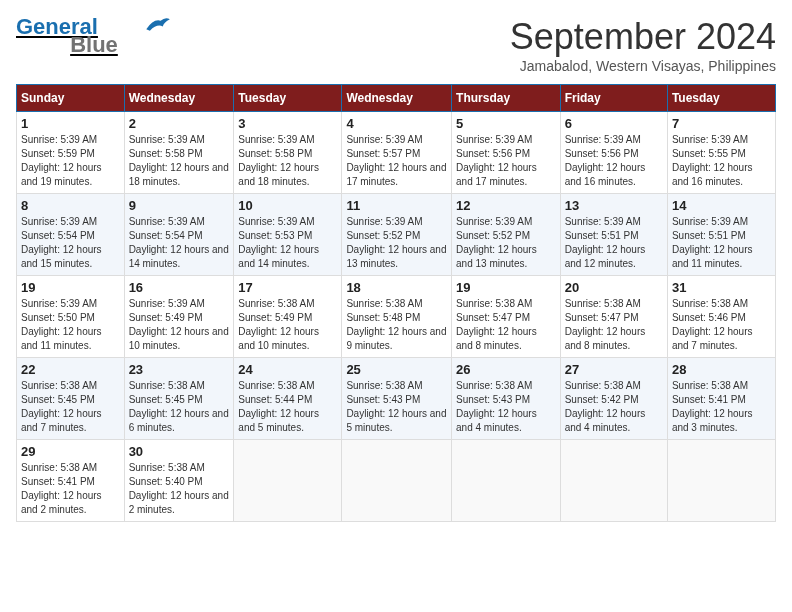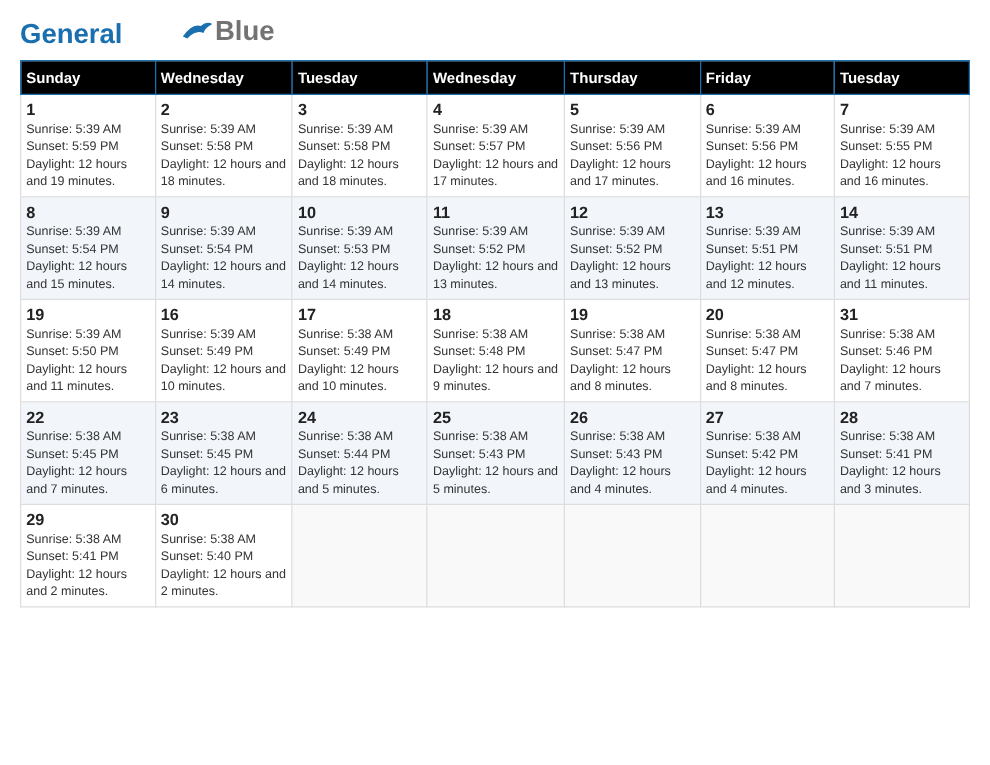--- a/index.html
+++ b/index.html
@@ -11,22 +11,23 @@
       padding: 16px;
     }
     .header {
       display: flex;
       justify-content: space-between;
       align-items: flex-start;
       margin-bottom: 10px;
     }
     .logo {
       display: flex;
-      flex-direction: row;
-      align-items: flex-end;
+      flex-direction: column;
+      align-items: center;
+      text-decoration: underline;
     }
     .logo-text {
       font-size: 22px;
       font-weight: bold;
       color: #333;
       line-height: 1;
     }
     .logo-text span {
       color: #1a6faf;
     }
@@ -47,21 +48,21 @@
     .subtitle {
       font-size: 14px;
       color: #555;
     }
     .calendar {
       width: 100%;
       border-collapse: collapse;
       font-size: 10.5px;
     }
     .calendar thead th {
-      background: #000000;
+      background: #7f1d1d;
       color: #fff;
       padding: 6px 4px;
       text-align: left;
       font-weight: bold;
       font-size: 12px;
       border: 1px solid #1a6faf;
     }
     .calendar tbody td {
       vertical-align: top;
       padding: 4px;
@@ -97,20 +98,24 @@
     <div style="display:flex; align-items:center;">
       <span class="logo-text">
         <span>General</span>
       </span>
       <svg class="logo-bird" viewBox="0 0 40 28" xmlns="http://www.w3.org/2000/svg">
         <path d="M5,20 Q15,5 25,8 Q32,2 38,6 Q30,10 28,16 Q20,12 10,22 Z" fill="#1a6faf"></path>
       </svg>
     </div>
     <span style="font-size:22px; font-weight:bold; color:#737373; margin-top:-6px;">Blue</span>
   </div>
+  <div class="title-block">
+    <div class="month-title">September 2024</div>
+    <div class="subtitle">Jamabalod, Western Visayas, Philippines</div>
+  </div>
 </div>
 
 <table class="calendar">
   <thead>
     <tr>
     <th>Sunday</th>
         <th>Wednesday</th>
         <th>Tuesday</th>
         <th>Wednesday</th>
         <th>Thursday</th>

